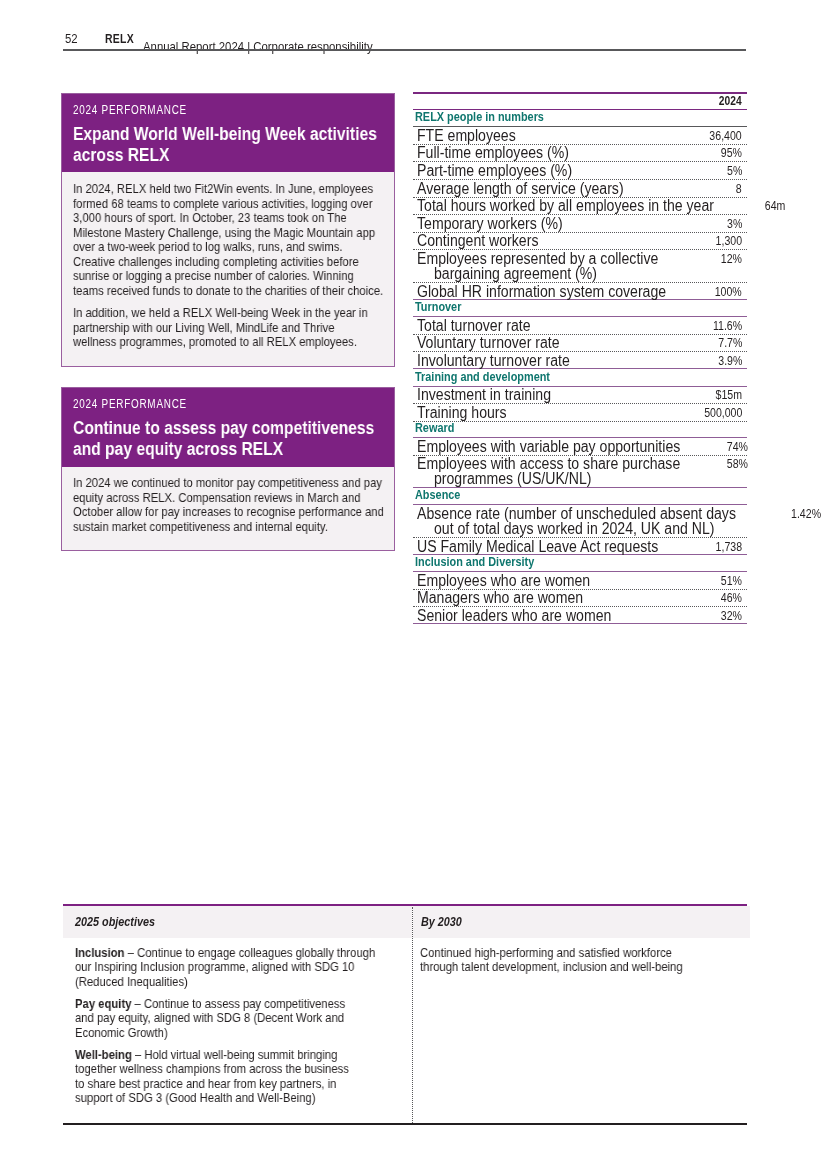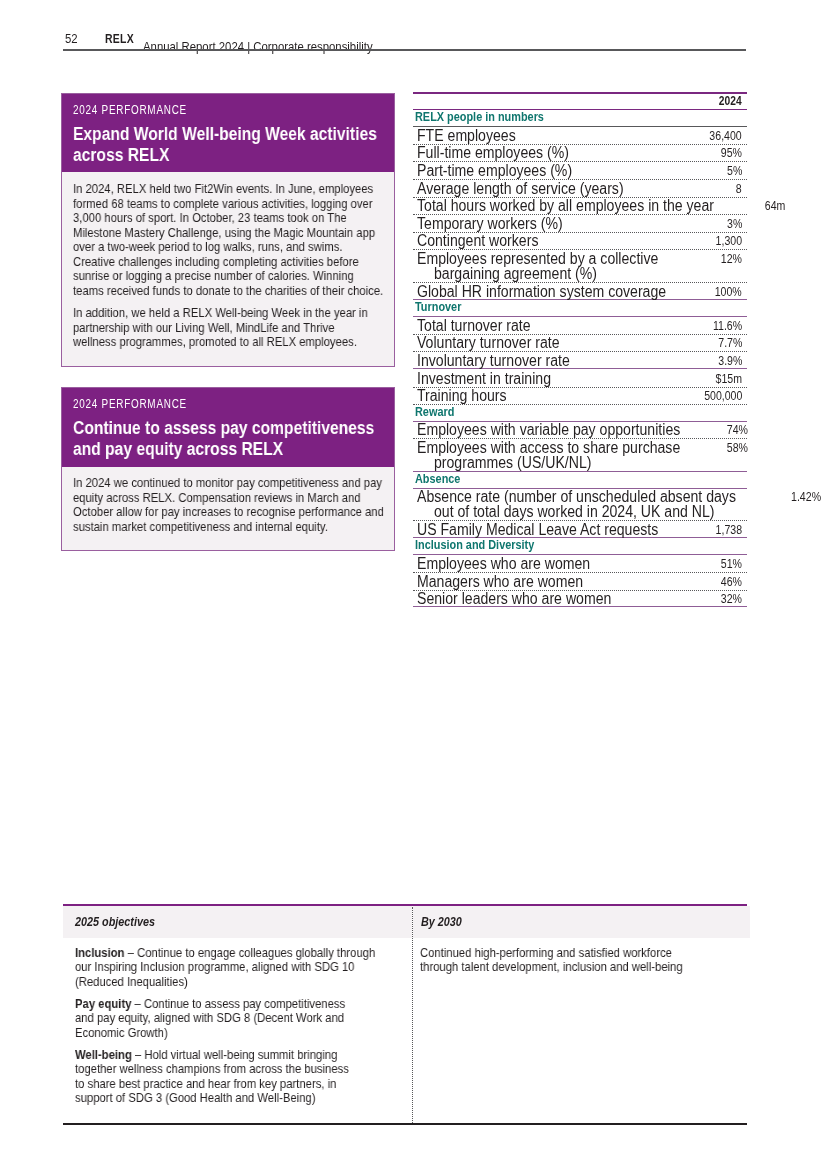--- a/index.html
+++ b/index.html
@@ -165,20 +165,21 @@
         <span class="v"><span class="cx">11.6%</span></span>
       </div>
   <div class="mt-row">
         <span class="l"><span class="cx">Voluntary turnover rate</span></span>
         <span class="v"><span class="cx">7.7%</span></span>
       </div>
   <div class="mt-row lastofsec">
         <span class="l"><span class="cx">Involuntary turnover rate</span></span>
         <span class="v"><span class="cx">3.9%</span></span>
       </div>
+  <div class="mt-sec"><span class="cx">Training and development</span></div>
   <div class="mt-row">
         <span class="l"><span class="cx">Investment in training</span></span>
         <span class="v"><span class="cx">$15m</span></span>
       </div>
   <div class="mt-row">
         <span class="l"><span class="cx">Training hours</span></span>
         <span class="v"><span class="cx">500,000</span></span>
       </div>
   <div class="mt-sec"><span class="cx">Reward</span></div>
   <div class="mt-row">

